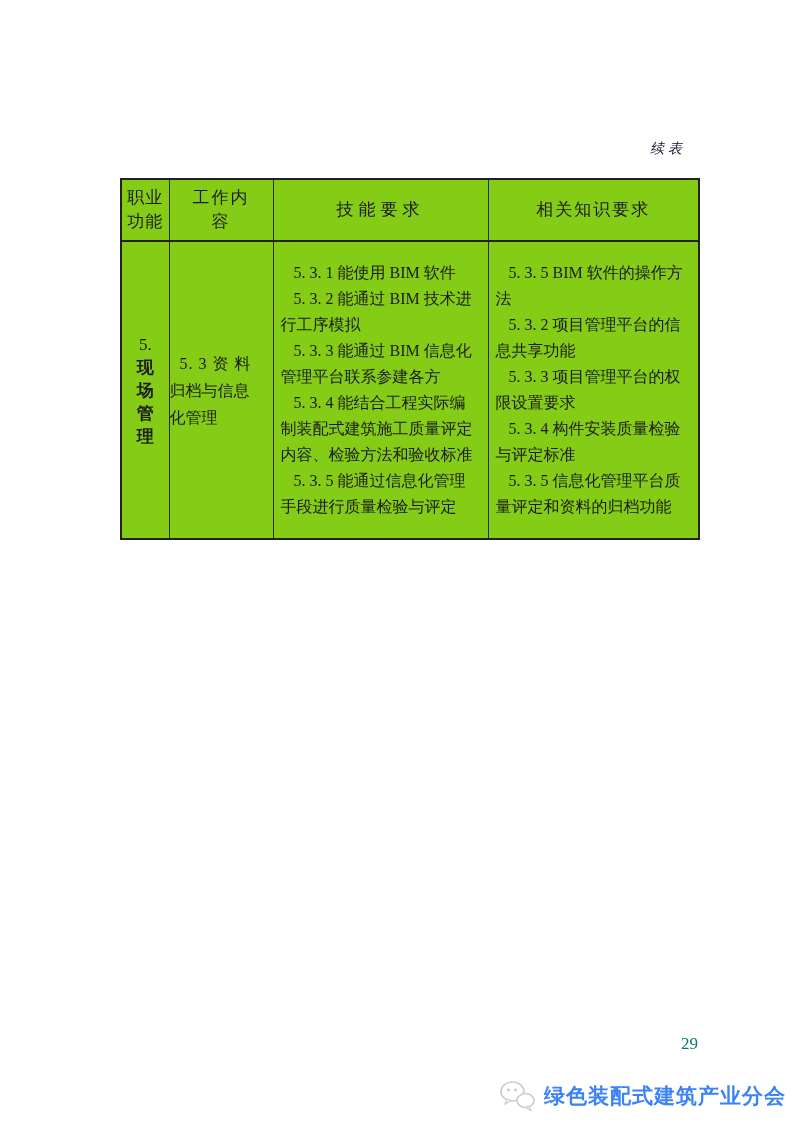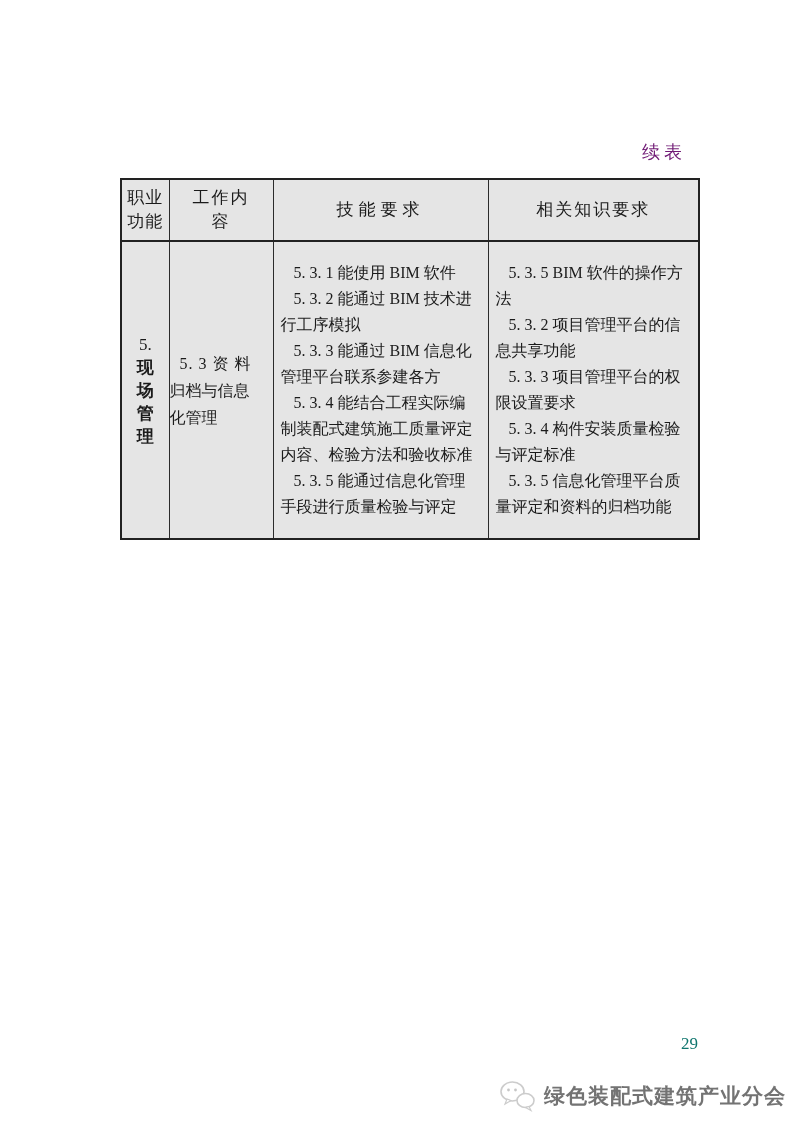--- a/index.html
+++ b/index.html
@@ -14,28 +14,28 @@
   
   .job-code{
     position:absolute;top:73px;right:104px;
     font-family:"Liberation Sans","DejaVu Sans",sans-serif;
     font-weight:700;font-size:19px;letter-spacing:0.5px;
     color:#111;
   }
   
   .continued{
     position:absolute;top:140px;right:122px;
-    font-size:18px;letter-spacing:4px;color:#701a75;
+    font-size:14px;letter-spacing:4px;color:#0f172a;font-style:italic;
   }
   
   table.std-table{
     position:absolute;left:120px;top:178px;
     border-collapse:collapse;table-layout:fixed;
     width:578px;
-    background:#e5e5e5;
+    background:#84cc16;
   }
   table.std-table,table.std-table th,table.std-table td{
     border:1px solid #2b2b2b;
   }
   table.std-table{border:2px solid #222;}
   table.std-table thead th{border-bottom:2px solid #222;}
   col.c1{width:48px;}
   col.c2{width:104px;}
   col.c3{width:215px;}
   col.c4{width:211px;}
@@ -72,21 +72,21 @@
     font-size:17px;color:#0f766e;
   }
   
   .footer-brand{
     position:absolute;top:1080px;right:22px;
     display:flex;align-items:center;gap:7px;
   }
   .footer-brand .brand-text{
     font-family:"Liberation Sans","DejaVu Sans",sans-serif;
     font-weight:700;font-size:21px;letter-spacing:1px;
-    color:#737373;text-shadow:1px 1px 0 #ffffff;
+    color:#3b82f6;text-shadow:1px 1px 0 #ffffff;
   }
   .footer-brand svg{display:block;}
 </style>
 </head>
 <body>
 
 <div class="page">
 
 
   <div class="continued">续表</div>

